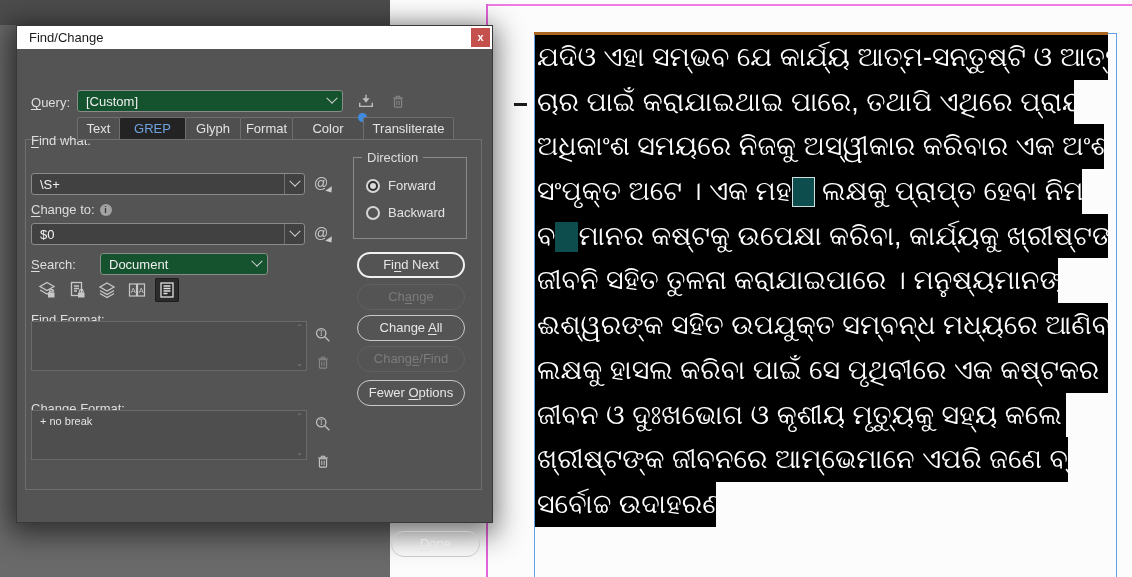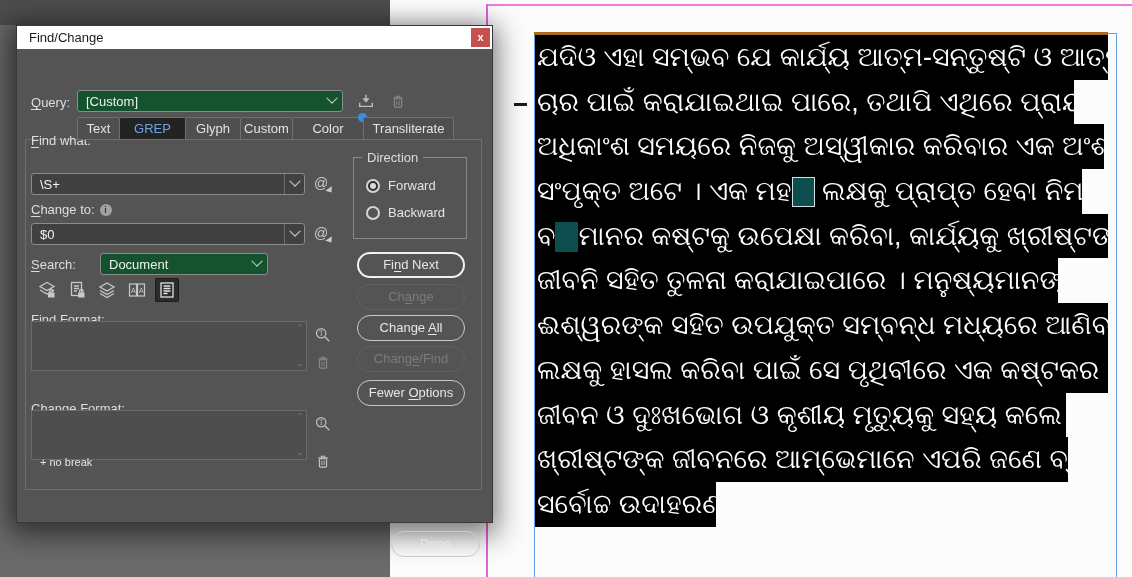--- a/index.html
+++ b/index.html
@@ -74,21 +74,21 @@
   
   .scope-row { position:absolute; left:18px; top:229px; height:24px; display:flex; gap:6px; }
   .scope-btn { width:24px; height:24px; display:flex; align-items:center; justify-content:center; border-radius:2px; cursor:pointer; }
   .scope-btn.active { background:#2b2b2b; box-shadow:inset 0 0 0 1px #1d1d1d; }
   
   .findfmt-lbl { left:14px; top:263px; }
   .fmt-box { position:absolute; background:#4e4e4e; border:1px solid #6a6a6a; color:#e4e4e4; font-size:11px; }
   .fmt-box .corner-up, .fmt-box .corner-dn { position:absolute; right:3px; color:#828282; font-size:8px; line-height:8px; }
   .corner-up { top:2px; } .corner-dn { bottom:2px; }
   .find-fmt { left:14px; top:272px; width:276px; height:50px; }
-  .fmt-text { display:block; padding:4px 8px;margin-top:41px; }
+  .fmt-text { display:block; padding:4px 8px; }
   .change-fmt-lbl { left:14px; top:352px; }
   .change-fmt { left:14px; top:361px; width:276px; height:50px; }
   .mag-1 { left:296px; top:276px; }
   .trash-findfmt { left:296px; top:303px; }
   .mag-2 { left:296px; top:365px; }
   .trash-changefmt { left:296px; top:402px; }
   
   .direction { position:absolute; left:336px; top:108px; width:114px; height:82px; border:1px solid #8a8a8a; }
   .direction-legend { position:absolute; left:8px; top:-8px; background:#545454; padding:0 5px; font-size:13px; color:#dedede; }
   .radio-row { position:absolute; left:12px; display:flex; align-items:center; gap:8px; font-size:13px; color:#e3e3e3; cursor:pointer; }
@@ -157,21 +157,21 @@
             <path d="M8 5 v-1.6 h4 V5" stroke="#c6c6c6" stroke-width="1.4" fill="none"></path>
             <rect x="5.5" y="6.5" width="9" height="10.5" rx="1" stroke="#c6c6c6" stroke-width="1.4" fill="none"></rect>
             <path d="M8.5 9 v5.5 M11.5 9 v5.5" stroke="#c6c6c6" stroke-width="1.2"></path>
           </svg>
       </div>
 
       <div class="tabs">
         <div class="tab" style="width:43px">Text</div>
         <div class="tab active" style="width:67px">GREP</div>
         <div class="tab" style="width:56px">Glyph</div>
-        <div class="tab" style="width:53px">Custom</div>
+        <div class="tab" style="width:53px">Format</div>
         <div class="tab" style="width:72px"><span>Color</span><span class="tab-dot"></span></div>
         <div class="tab" style="width:91px">Transliterate</div>
       </div>
       <div class="groupbox"></div>
 
       <span class="lbl find-lbl"><u>F</u>ind what:</span>
       <div class="field find-field">
         <span class="field-text">\S+</span>
         <span class="chev"></span>
       </div>

